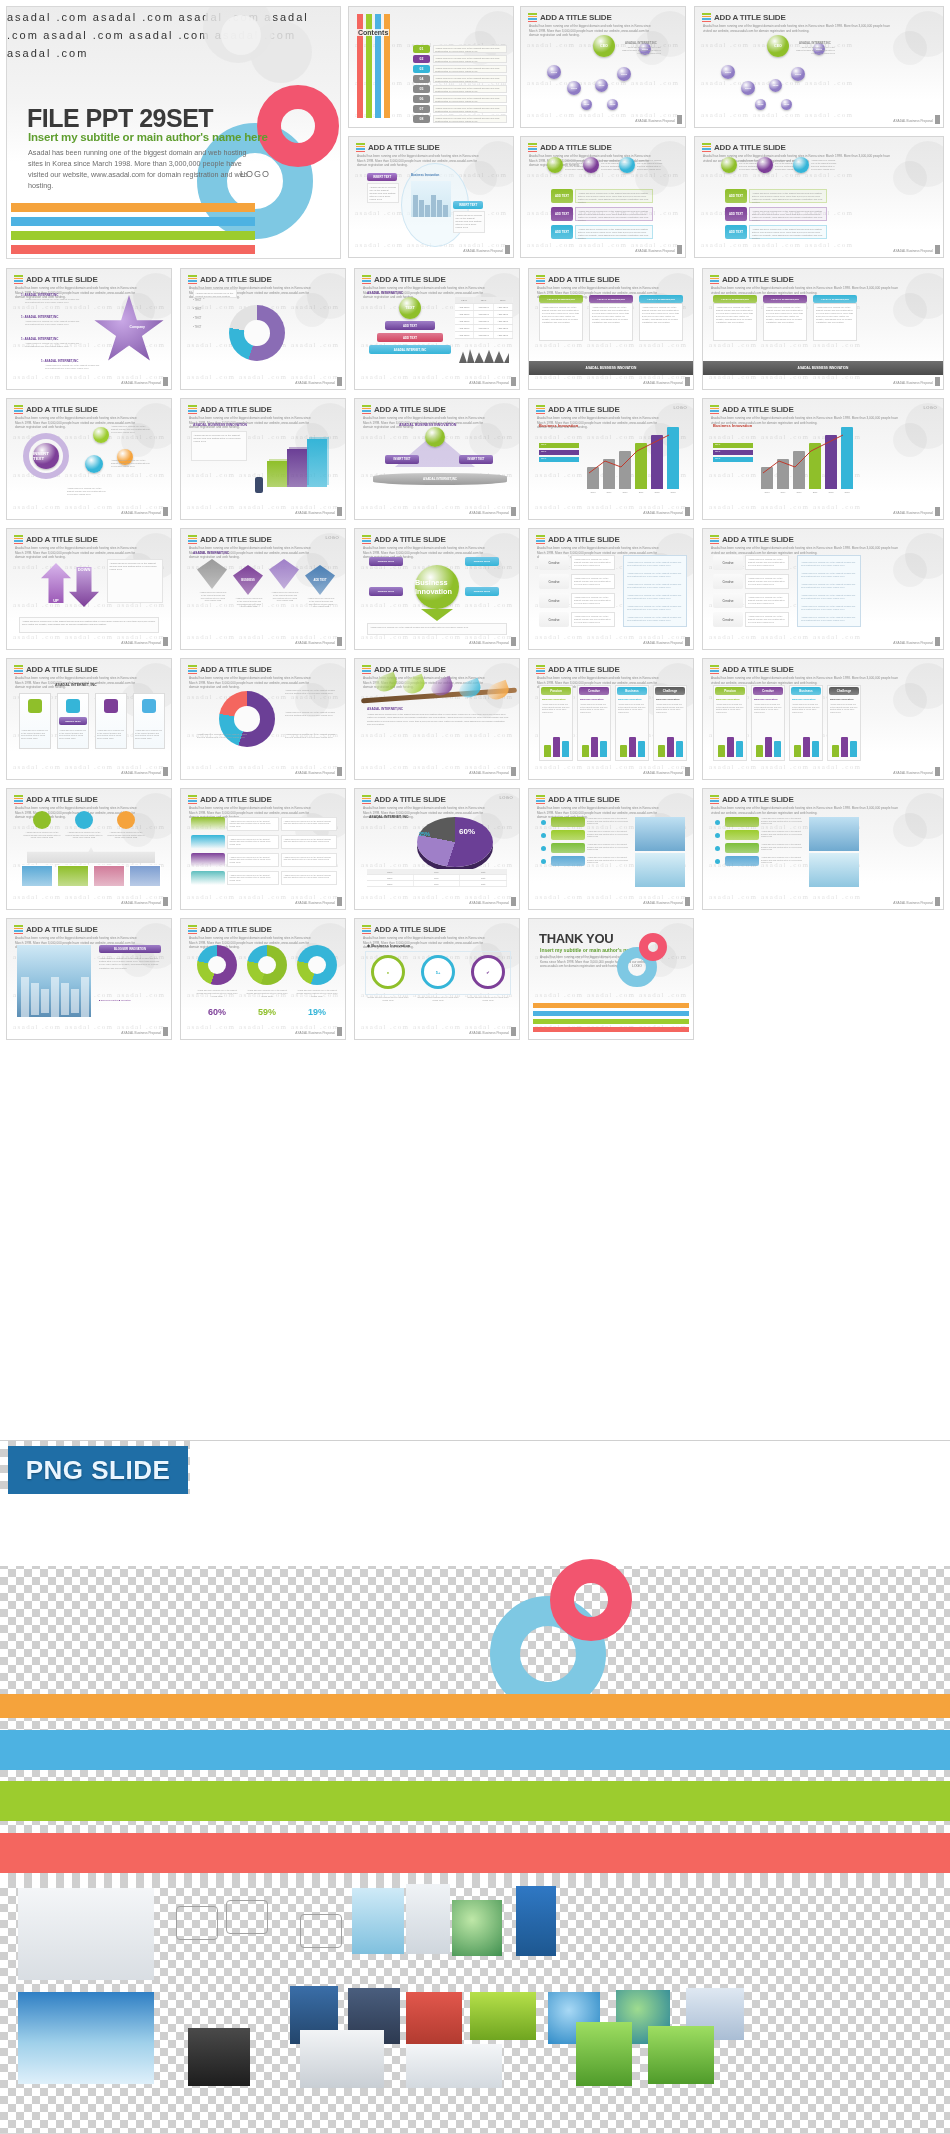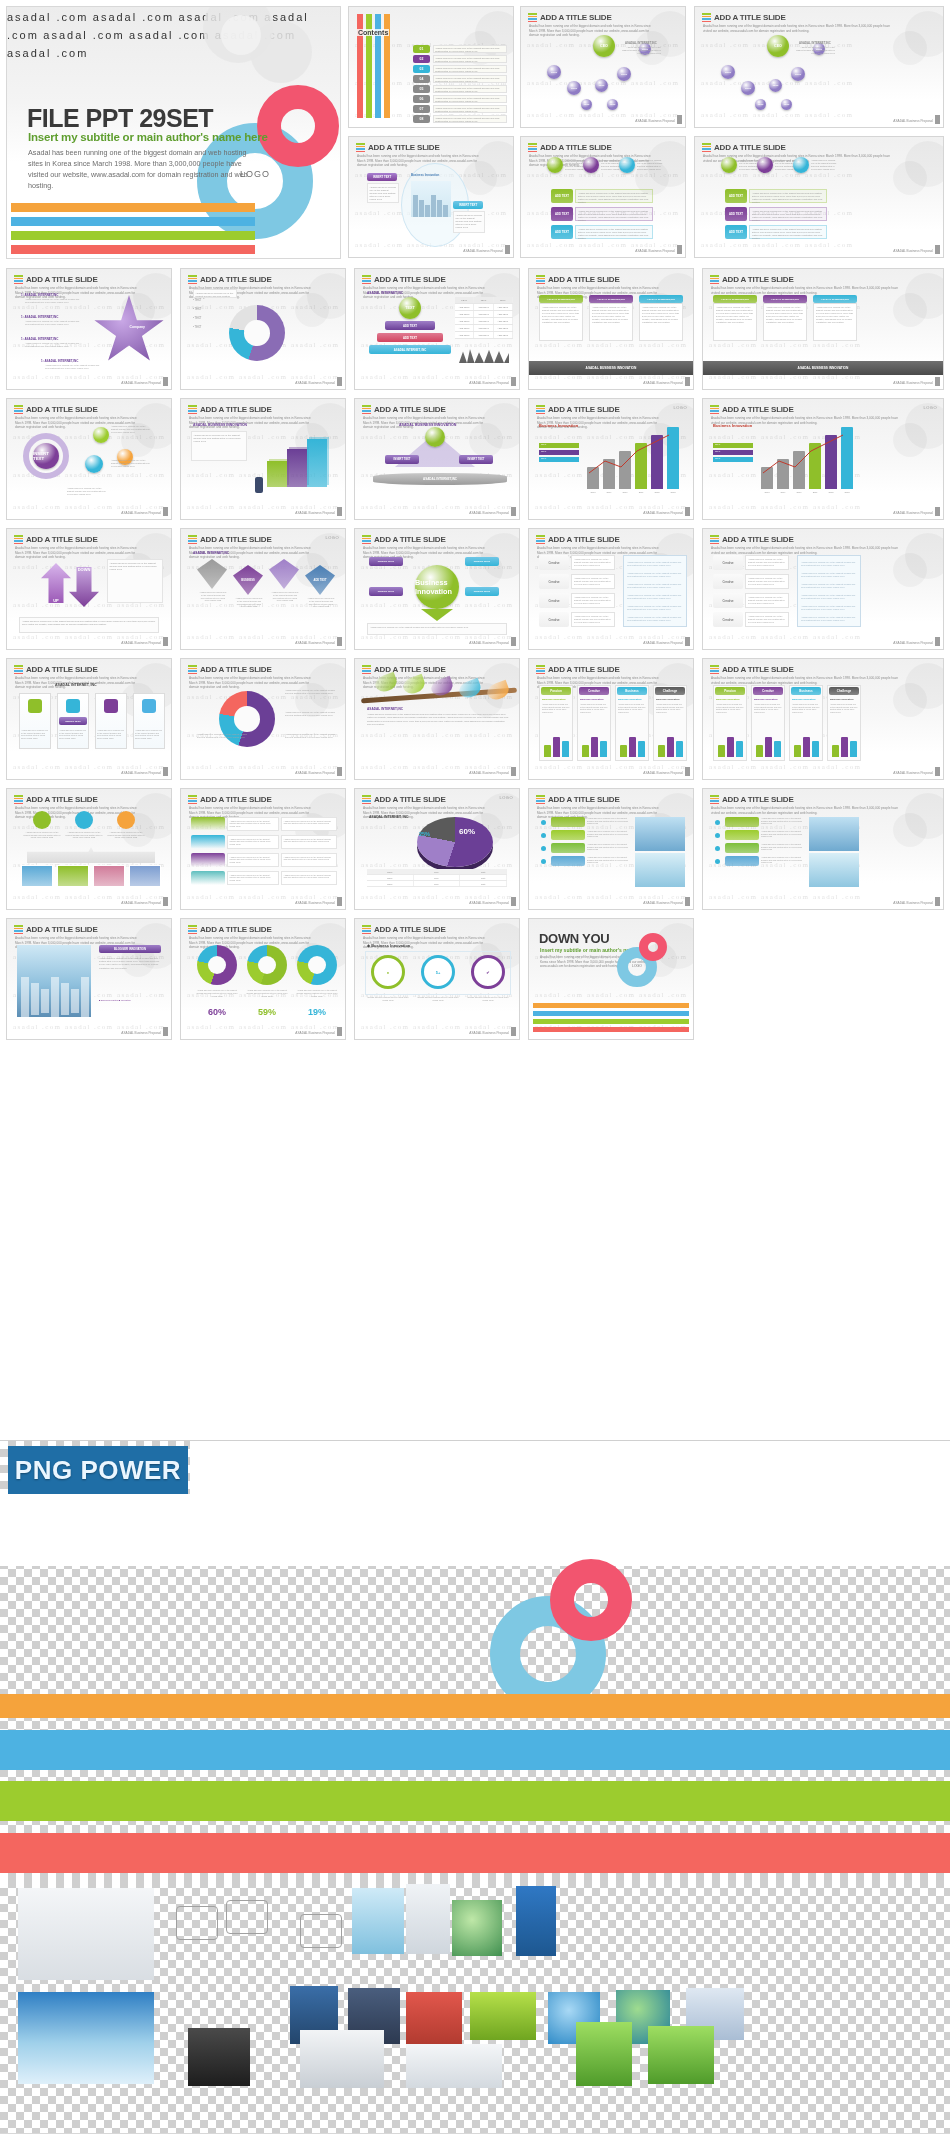--- a/index.html
+++ b/index.html
@@ -1590,39 +1590,39 @@
         <div class="ghostcircle" style="width: 34px; height: 34px; right: 16px; top: 24px;"></div>
         <span class="wmk" style="left: 6px; top: 34px;">asadal .com</span>
         <span class="wmk" style="left: 58px; top: 34px;">asadal .com</span>
         <span class="wmk" style="left: 110px; top: 34px;">asadal .com</span>
         <span class="wmk" style="left: 6px; top: 72px;">asadal .com</span>
         <span class="wmk" style="left: 58px; top: 72px;">asadal .com</span>
         <span class="wmk" style="left: 110px; top: 72px;">asadal .com</span>
         <span class="wmk" style="left: 6px; top: 104px;">asadal .com</span>
         <span class="wmk" style="left: 58px; top: 104px;">asadal .com</span>
         <span class="wmk" style="left: 110px; top: 104px;">asadal .com</span>
-        <div style="position: absolute; left: 10px; top: 12px; font-size: 13px; font-weight: bold; color: rgb(58, 58, 58); letter-spacing: -0.3px;">DOWN YOU</div>
+        <div style="position: absolute; left: 10px; top: 12px; font-size: 13px; font-weight: bold; color: rgb(58, 58, 58); letter-spacing: -0.3px;">THANK YOU</div>
         <div style="position: absolute; left: 11px; top: 28px; font-size: 5px; font-weight: bold; color: rgb(95, 158, 47);">Insert my subtitle or main author's name here</div>
         <div style="position: absolute; left: 11px; top: 36px; width: 110px; font-size: 3.1px; line-height: 1.5; color: rgb(139, 139, 139);">Asadal has been running one of the biggest domain and web hosting sites in Korea since March 1998. More than 3,000,000 people have visited our website, www.asadal.com for domain registration and web hosting.</div>
         <div style="position: absolute; left: 88px; top: 28px; width: 40px; height: 40px; border-radius: 50%; border: 11px solid rgb(126, 200, 227);"></div>
         <div style="position: absolute; left: 110px; top: 14px; width: 28px; height: 28px; border-radius: 50%; border: 9px solid rgb(242, 85, 111);"></div>
         <div style="position: absolute; left: 99px; top: 45px; width: 18px; text-align: center; font-size: 3.4px; color: rgb(119, 119, 119);">LOGO</div>
         <div style="position: absolute; left: 4px; top: 84px; width: 156px; height: 5px; background: rgb(245, 163, 60);"></div>
         <div style="position: absolute; left: 4px; top: 92px; width: 156px; height: 5px; background: rgb(77, 178, 226);"></div>
         <div style="position: absolute; left: 4px; top: 100px; width: 156px; height: 5px; background: rgb(156, 204, 46);"></div>
         <div style="position: absolute; left: 4px; top: 108px; width: 156px; height: 5px; background: rgb(244, 102, 95);"></div>
       </div>
     </div>
   </div>
 
 <div id="pngsec">
   <div id="pngwhite"></div>
   <div id="pngleftwhite"></div>
   <div id="pngbadge">
-    <span>PNG POWER</span>
+    <span>PNG SLIDE</span>
   </div>
   <div id="png-hero-ring-blue"></div>
   <div id="png-hero-ring-pink"></div>
   <div class="pngbar" style="top:253px;background:#f5a33c"></div>
   <div class="pngbar" style="top:289px;background:#4db2e2;height:40px"></div>
   <div class="pngbar" style="top:340px;background:#9ccc2e;height:40px"></div>
   <div class="pngbar" style="top:392px;background:#f4665f;height:40px"></div>
 </div>
 
 <div id="botsec" style="background-color: rgb(255, 255, 255); background-image: linear-gradient(45deg, rgb(207, 207, 207) 25%, transparent 25%, transparent 75%, rgb(207, 207, 207) 75%), linear-gradient(45deg, rgb(207, 207, 207) 25%, transparent 25%, transparent 75%, rgb(207, 207, 207) 75%); background-size: 16px 16px; background-position: 0px 0px, 8px 8px;">

